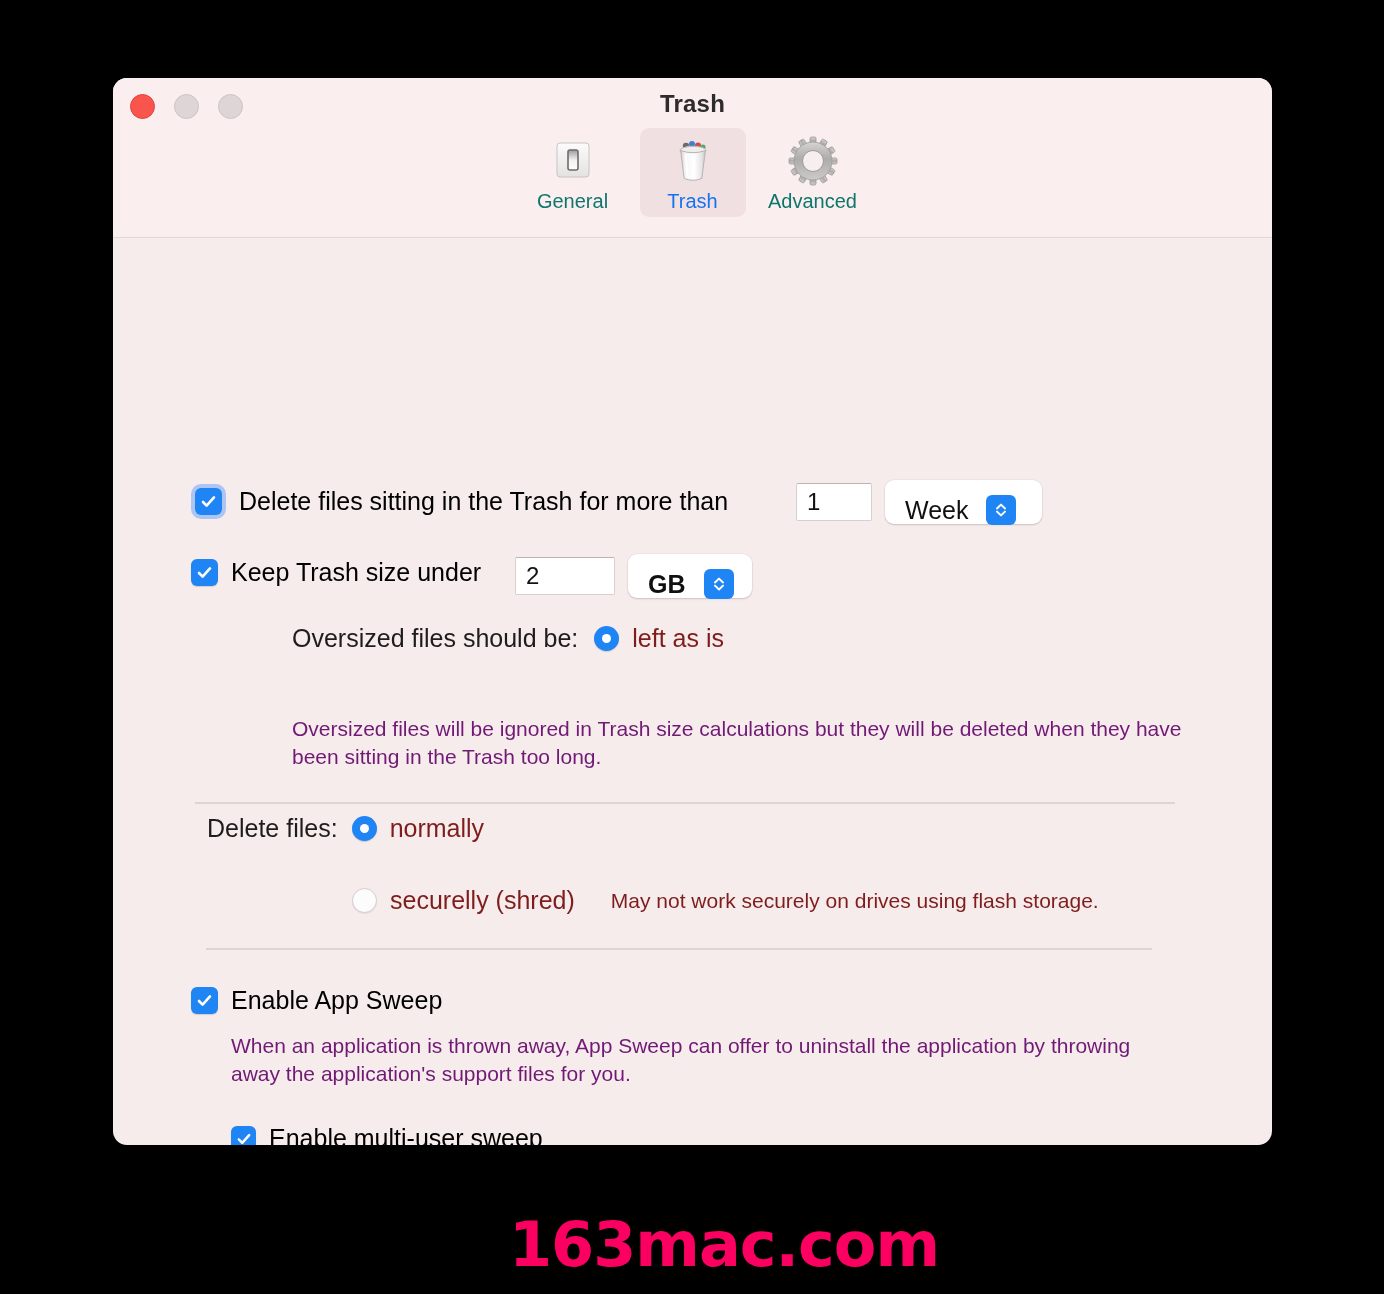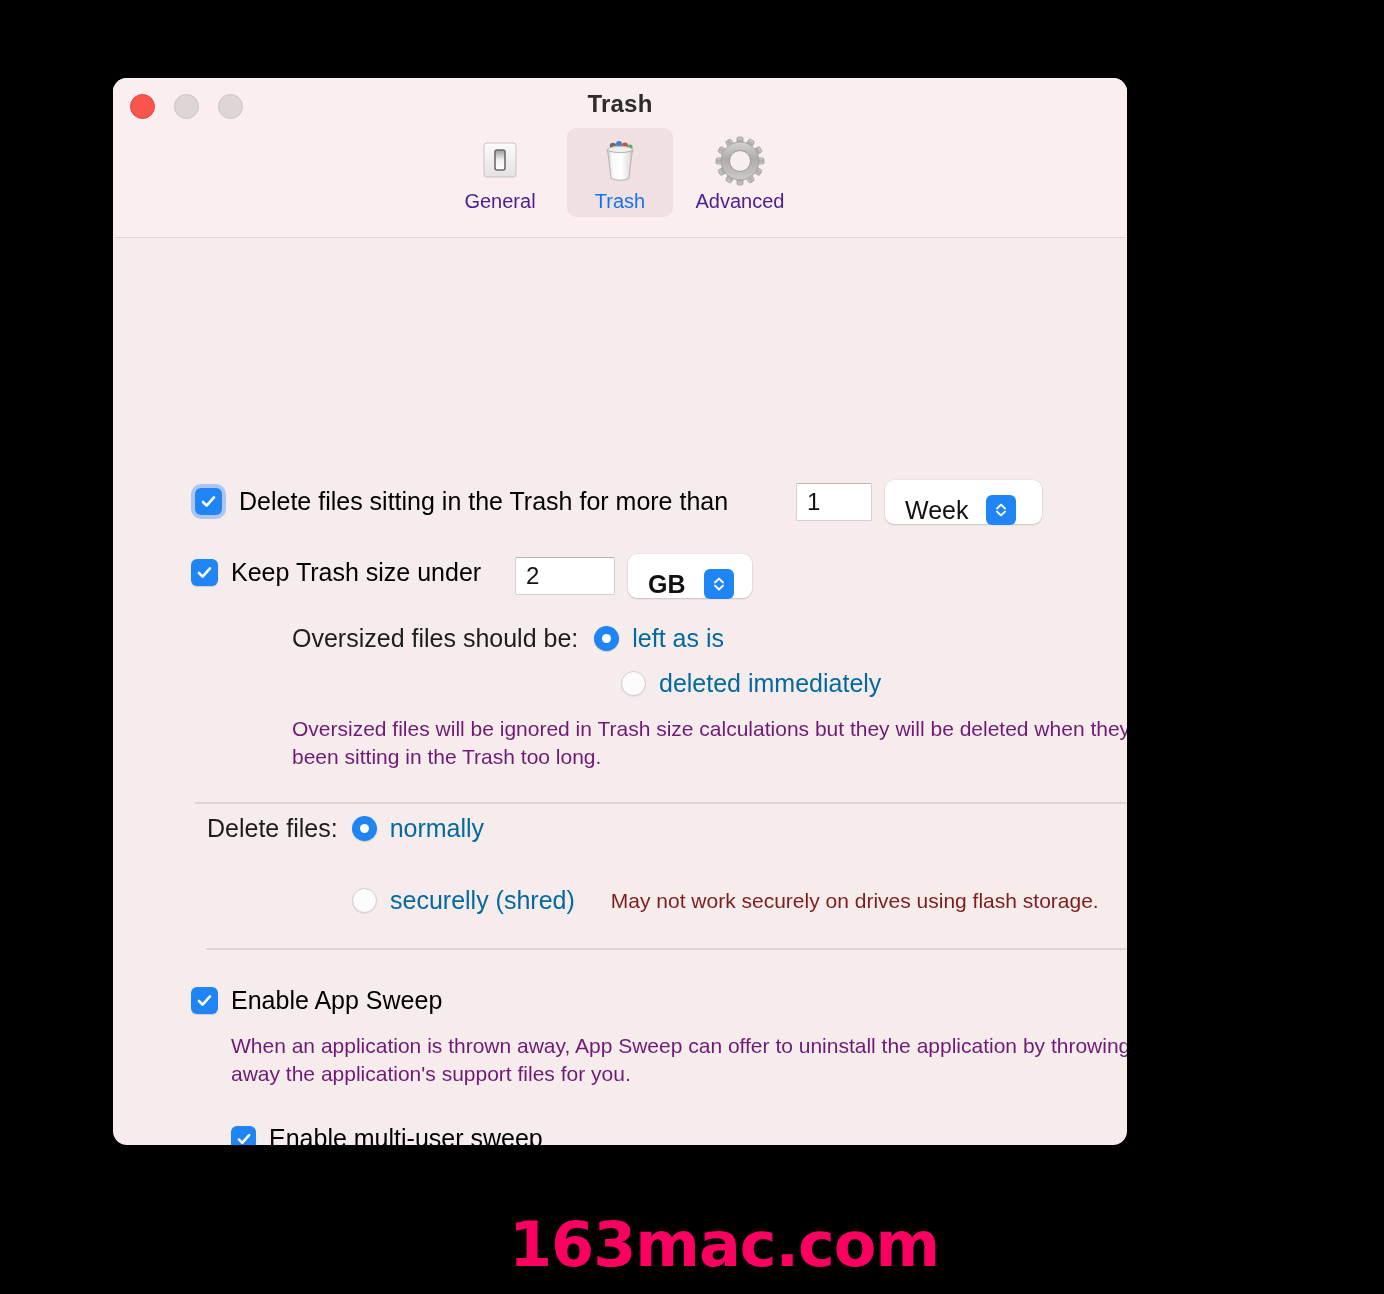--- a/index.html
+++ b/index.html
@@ -13,21 +13,21 @@
     overflow: hidden;
     font-family: "Liberation Sans", "DejaVu Sans", sans-serif;
     -webkit-font-smoothing: antialiased;
   }
 
   
   .window {
     position: absolute;
     left: 113px;
     top: 78px;
-    width: 1014px;
+    width: 1159px;
     height: 1067px;
     background: #f7ecec;
     border-radius: 14px;
     overflow: hidden;
   }
 
   
   .titlebar {
     position: relative;
     height: 159px;
@@ -85,21 +85,21 @@
   .tbitem.selected { background: #f0e0e1; }
   .tbicon {
     width: 52px;
     height: 52px;
     display: flex;
     align-items: center;
     justify-content: center;
   }
   .tblabel {
     font-size: 20px;
-    color: #4c1d95;
+    color: #0f766e;
     line-height: 1;
   }
   .tbitem.selected .tblabel { color: #1573f0; }
 
   
   .content {
     position: relative;
     height: 908px;
   }
 
@@ -162,21 +162,21 @@
     border-radius: 50%;
     background: #ffffff;
   }
   .radio.off {
     background: #fdfcfc;
     border: 1px solid #d6cdcd;
     box-shadow: 0 1px 1px rgba(0,0,0,.07);
   }
   .radio-label {
     font-size: 25px;
-    color: #0369a1;
+    color: #7f1d1d;
     margin-left: 13px;
     white-space: nowrap;
   }
 
   
   .textfield {
     background: #ffffff;
     border: 1px solid #d8cfcf;
     border-top-color: #bdb3b3;
     border-radius: 2px;
@@ -404,24 +404,20 @@
           <path d="M5 10.6 L9 14.4 L13 10.6" fill="none" stroke="#fff" stroke-width="2" stroke-linecap="round" stroke-linejoin="round"></path>
         </svg>
       </span>
     </div>
 
     <div class="row" style="left:179px; top:386px;">
       <span class="plain-label">Oversized files should be:</span>
       <span class="radio on" style="margin-left:16px;"></span>
       <span class="radio-label">left as is</span>
     </div>
-    <div class="row" style="left:508px; top:431px;">
-      <span class="radio off"></span>
-      <span class="radio-label">deleted immediately</span>
-    </div>
 
     <div class="helptext" style="left:179px; top:477px; width:905px;">Oversized files will be ignored in Trash size calculations but they will be deleted when they have been sitting in the Trash too long.</div>
 
     <div class="separator" style="left:95px; top:485px; width:0;"></div>
 
     <div class="separator" style="left:82px; top:564px; width:980px;"></div>
 
     <div class="row" style="left:78px; top:576px;margin-left:16px;">
       <span class="plain-label">Delete files:</span>
       <span class="radio on" style="margin-left:14px;"></span>

